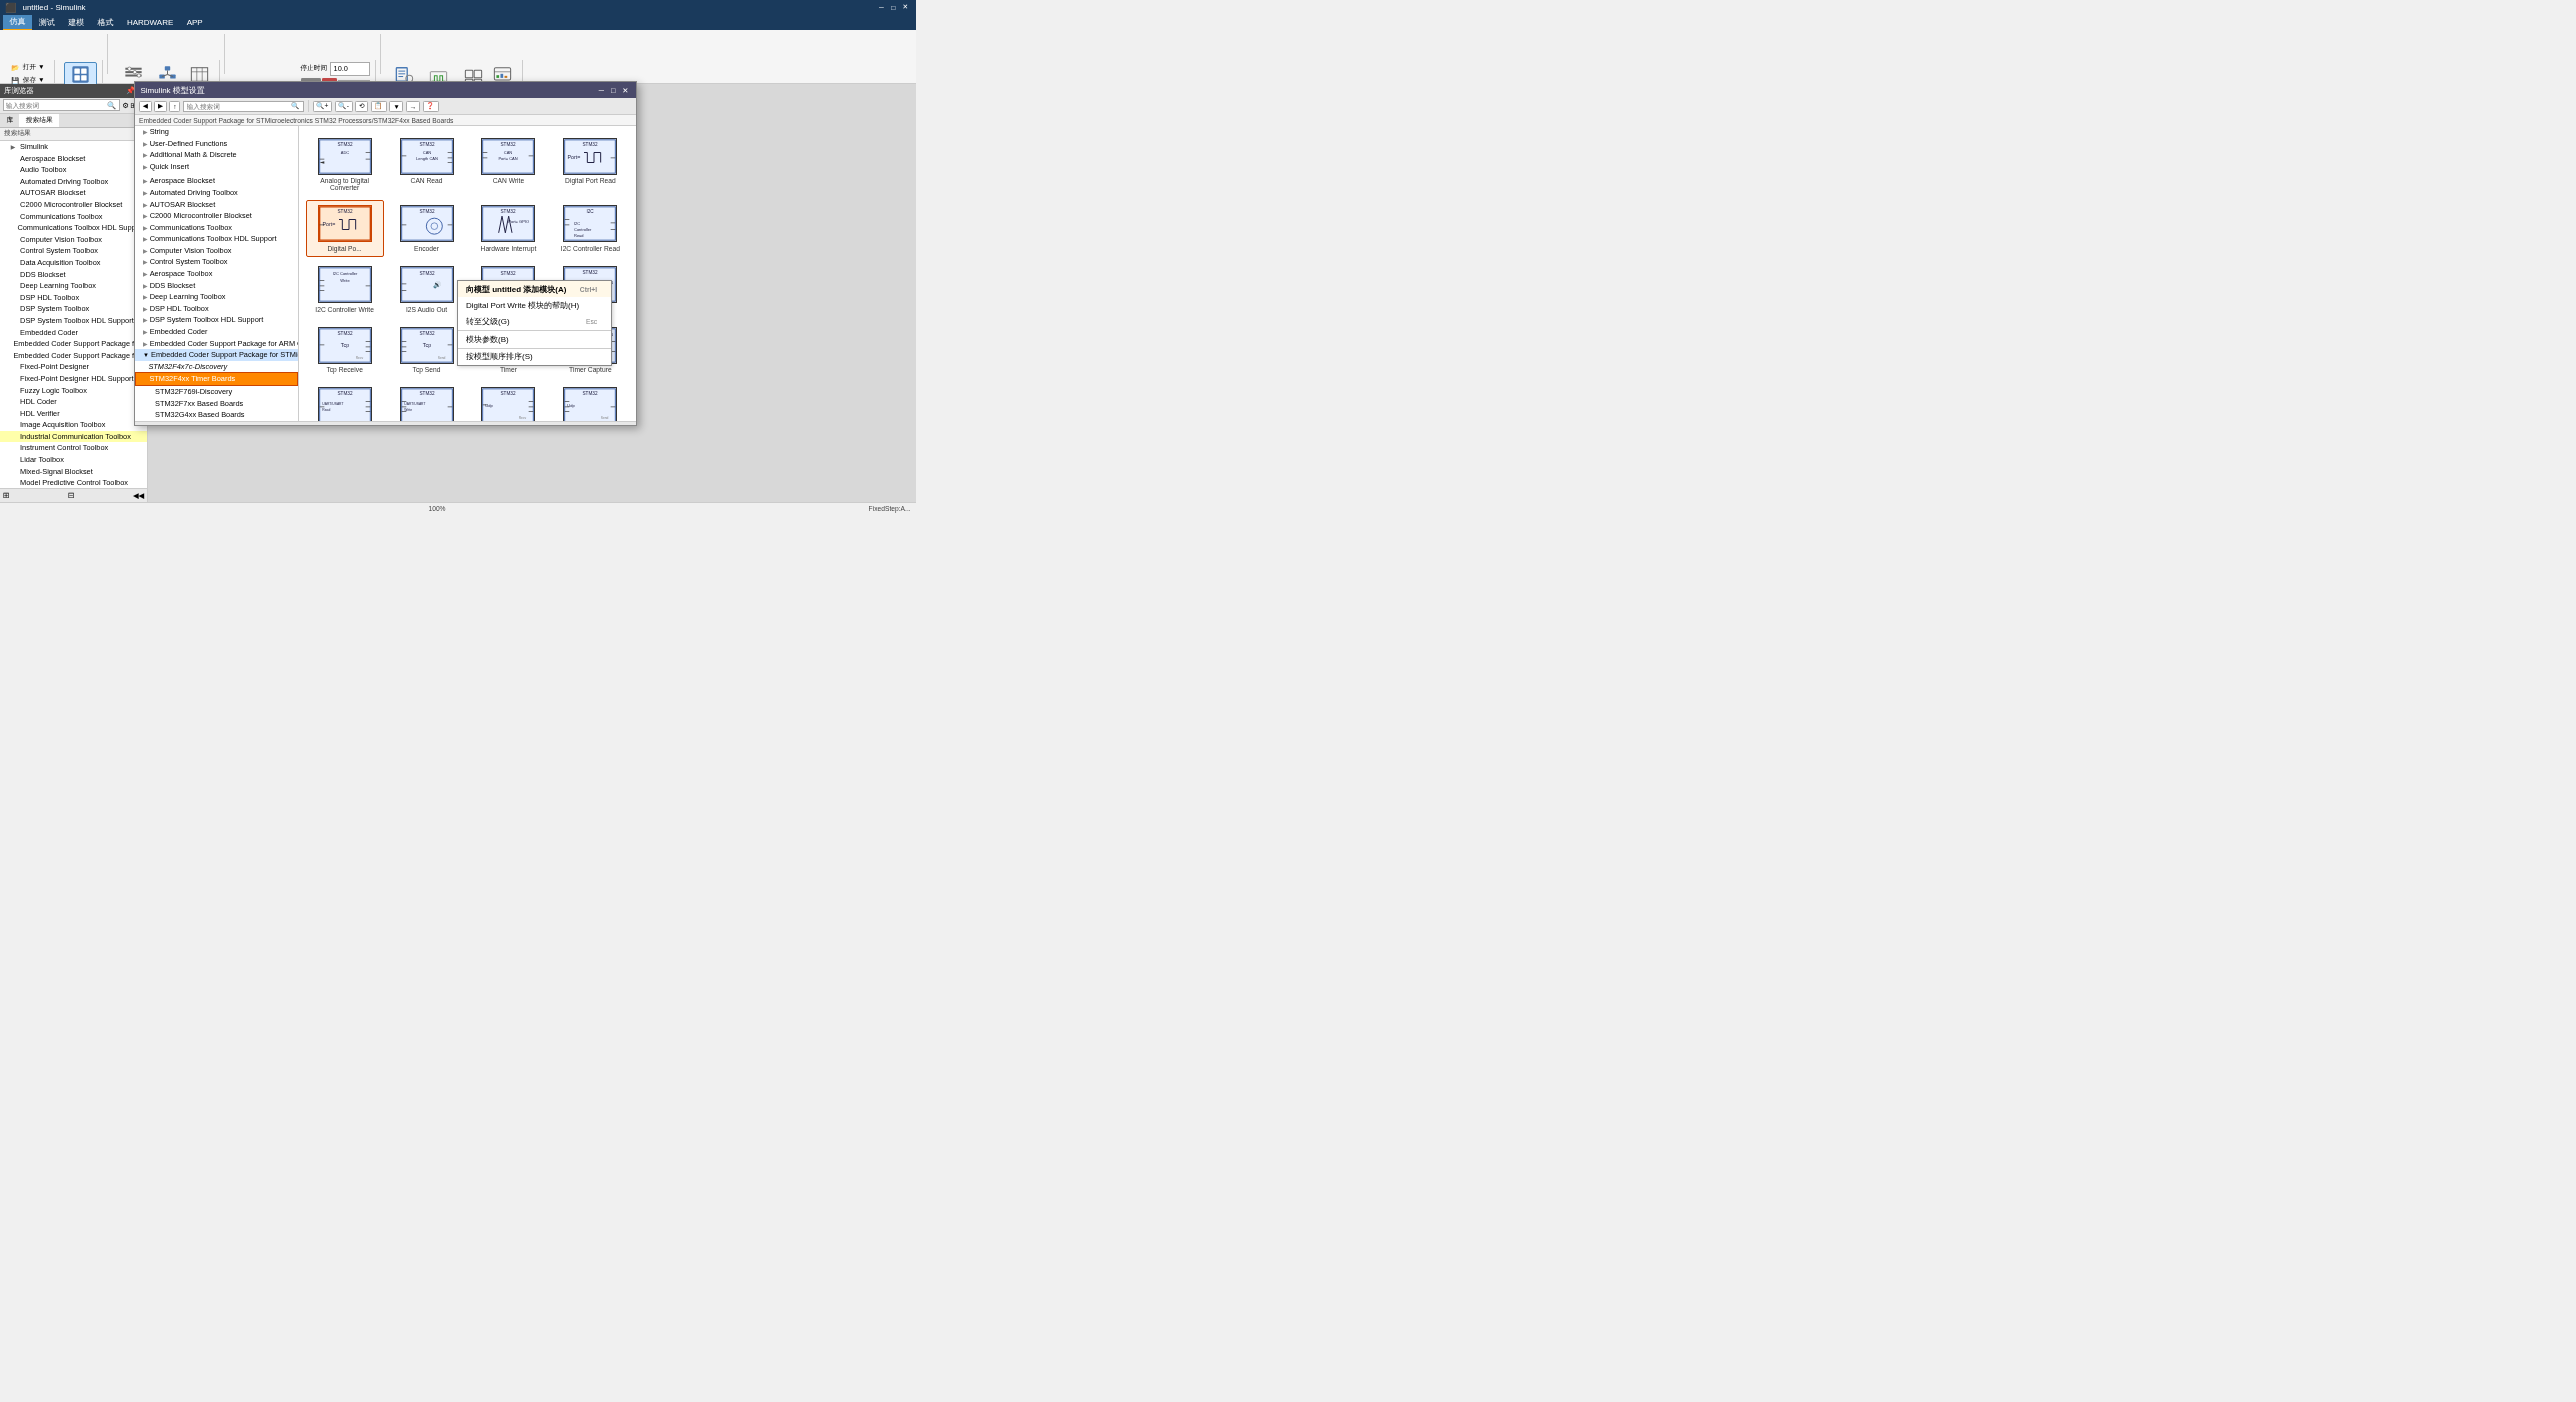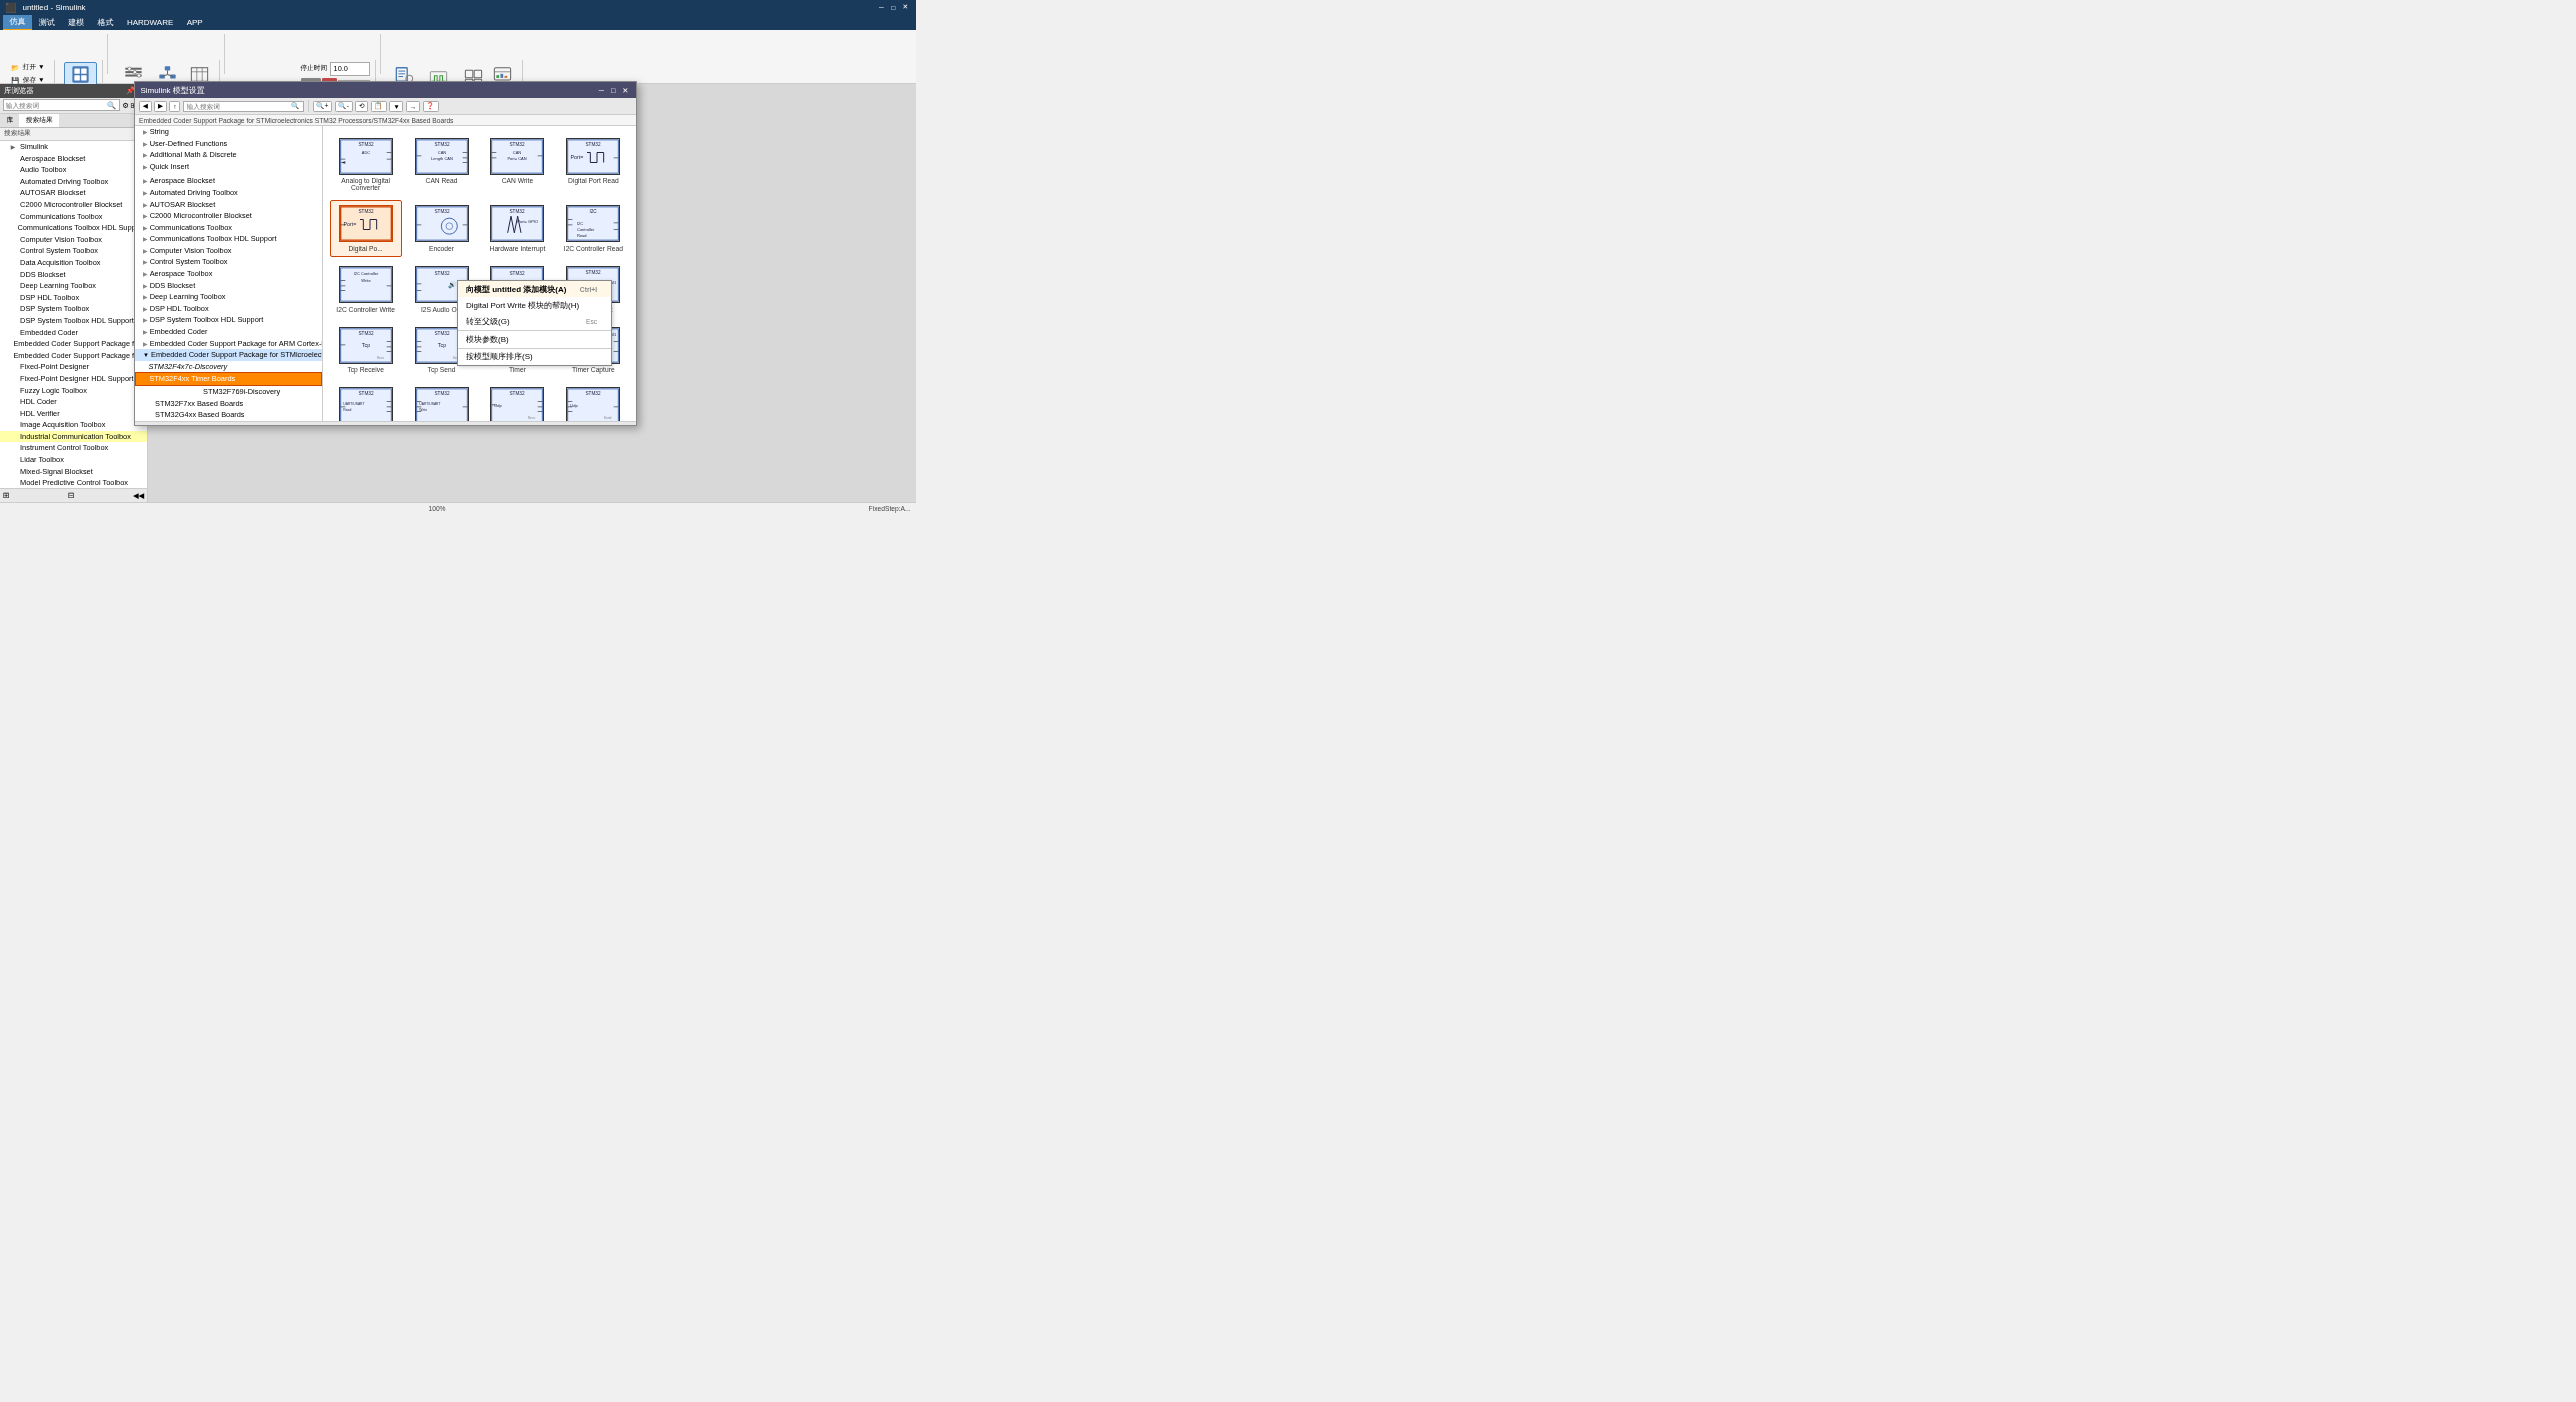--- a/index.html
+++ b/index.html
@@ -55,21 +55,21 @@
     
     .modal-overlay { position: fixed; top: 0; left: 0; width: 100%; height: 100%; z-index: 100; pointer-events: none; }
     .modal { position: absolute; top: 81px; left: 134px; width: 503px; background: #f0f0f0; border: 0.7px solid #888; box-shadow: 2.7px 2.7px 8px rgba(0,0,0,0.3); pointer-events: all; }
     .modal-title { background: #4a4a6a; color: white; padding: 2.7px 5.4px; display: flex; justify-content: space-between; align-items: center; font-size: 8px; }
     .modal-title-btns { display: flex; gap: 1.3px; }
     .modal-title-btn { width: 10.7px; height: 10.7px; display: flex; align-items: center; justify-content: center; color: white; cursor: pointer; font-size: 7.4px; }
     .modal-toolbar { background: #e8e8e8; padding: 2px 4px; display: flex; align-items: center; gap: 2.7px; border-bottom: 0.7px solid #ccc; font-size: 6.7px; }
     .modal-toolbar-btn { padding: 0.7px 2.7px; border: 0.7px solid #aaa; background: white; cursor: pointer; font-size: 6.7px; border-radius: 1.3px; }
     .modal-breadcrumb { background: #f5f5f5; padding: 1.3px 4px; font-size: 6.7px; color: #444; border-bottom: 0.7px solid #ccc; }
     .modal-body { display: flex; height: 295px; }
-    .modal-tree { width: 188px; border-right: 0.7px solid #ccc; overflow-y: auto; background: white; }
+    .modal-tree { width: 164px; border-right: 0.7px solid #ccc; overflow-y: auto; background: white; }
     .modal-tree-item { padding: 1.3px 2.7px 1.3px 8px; font-size: 7.4px; cursor: pointer; display: flex; align-items: center; gap: 2px; white-space: nowrap; }
     .modal-tree-item.selected { background: #cce4ff; }
     .modal-tree-item.highlighted { background: #ff8800; color: white; border: 1.3px solid #cc4400; }
     .modal-content { flex: 1; overflow: auto; background: white; padding: 6.7px; }
     .block-item { display: flex; flex-direction: column; align-items: center; gap: 2.7px; padding: 4px; border: 0.7px solid transparent; cursor: pointer; border-radius: 2px; }
     .block-visual { width: 54px; height: 37px; border: 0.7px solid #333; background: #f8f8f8; display: flex; align-items: center; justify-content: center; position: relative; font-size: 5.4px; }
     .block-label { font-size: 6.7px; text-align: center; color: #333; }
     .modal-statusbar { background: #e8e8e8; padding: 1.3px 4px; font-size: 6.7px; color: #444; border-top: 0.7px solid #ccc; display: flex; justify-content: space-between; }
     
     
@@ -408,21 +408,21 @@
         <div class="modal-tree-item"><span style="font-size:6px;color:#888;">▶</span> Aerospace Toolbox</div>
         <div class="modal-tree-item"><span style="font-size:6px;color:#888;">▶</span> DDS Blockset</div>
         <div class="modal-tree-item"><span style="font-size:6px;color:#888;">▶</span> Deep Learning Toolbox</div>
         <div class="modal-tree-item"><span style="font-size:6px;color:#888;">▶</span> DSP HDL Toolbox</div>
         <div class="modal-tree-item"><span style="font-size:6px;color:#888;">▶</span> DSP System Toolbox HDL Support</div>
         <div class="modal-tree-item"><span style="font-size:6px;color:#888;">▶</span> Embedded Coder</div>
         <div class="modal-tree-item"><span style="font-size:6px;color:#888;">▶</span> Embedded Coder Support Package for ARM Cortex-M Processors</div>
         <div class="modal-tree-item selected"><span style="font-size:6px;">▼</span> Embedded Coder Support Package for STMicroelectronics STM32</div>
         <div class="modal-tree-item" style="padding-left:13.4px;font-style:italic;">STM32F4x7c-Discovery</div>
         <div class="modal-tree-item highlighted" style="padding-left:13.4px;">STM32F4xx Timer Boards</div>
-        <div class="modal-tree-item" style="padding-left:20px;margin-left:48px;">STM32F769i-Discovery</div>
+        <div class="modal-tree-item" style="padding-left:20px;">STM32F769i-Discovery</div>
         <div class="modal-tree-item" style="padding-left:20px;">STM32F7xx Based Boards</div>
         <div class="modal-tree-item" style="padding-left:20px;">STM32G4xx Based Boards</div>
         <div class="modal-tree-item" style="padding-left:20px;">STM32H7xx Based Boards</div>
         <div class="modal-tree-item" style="padding-left:20px;">STM32L475VG-Discovery (B-L475E-IOT01A)</div>
 
       </div>
 
       <div class="modal-content">
         <div style="display:grid; grid-template-columns: repeat(4, 1fr); gap:4px;">
 

